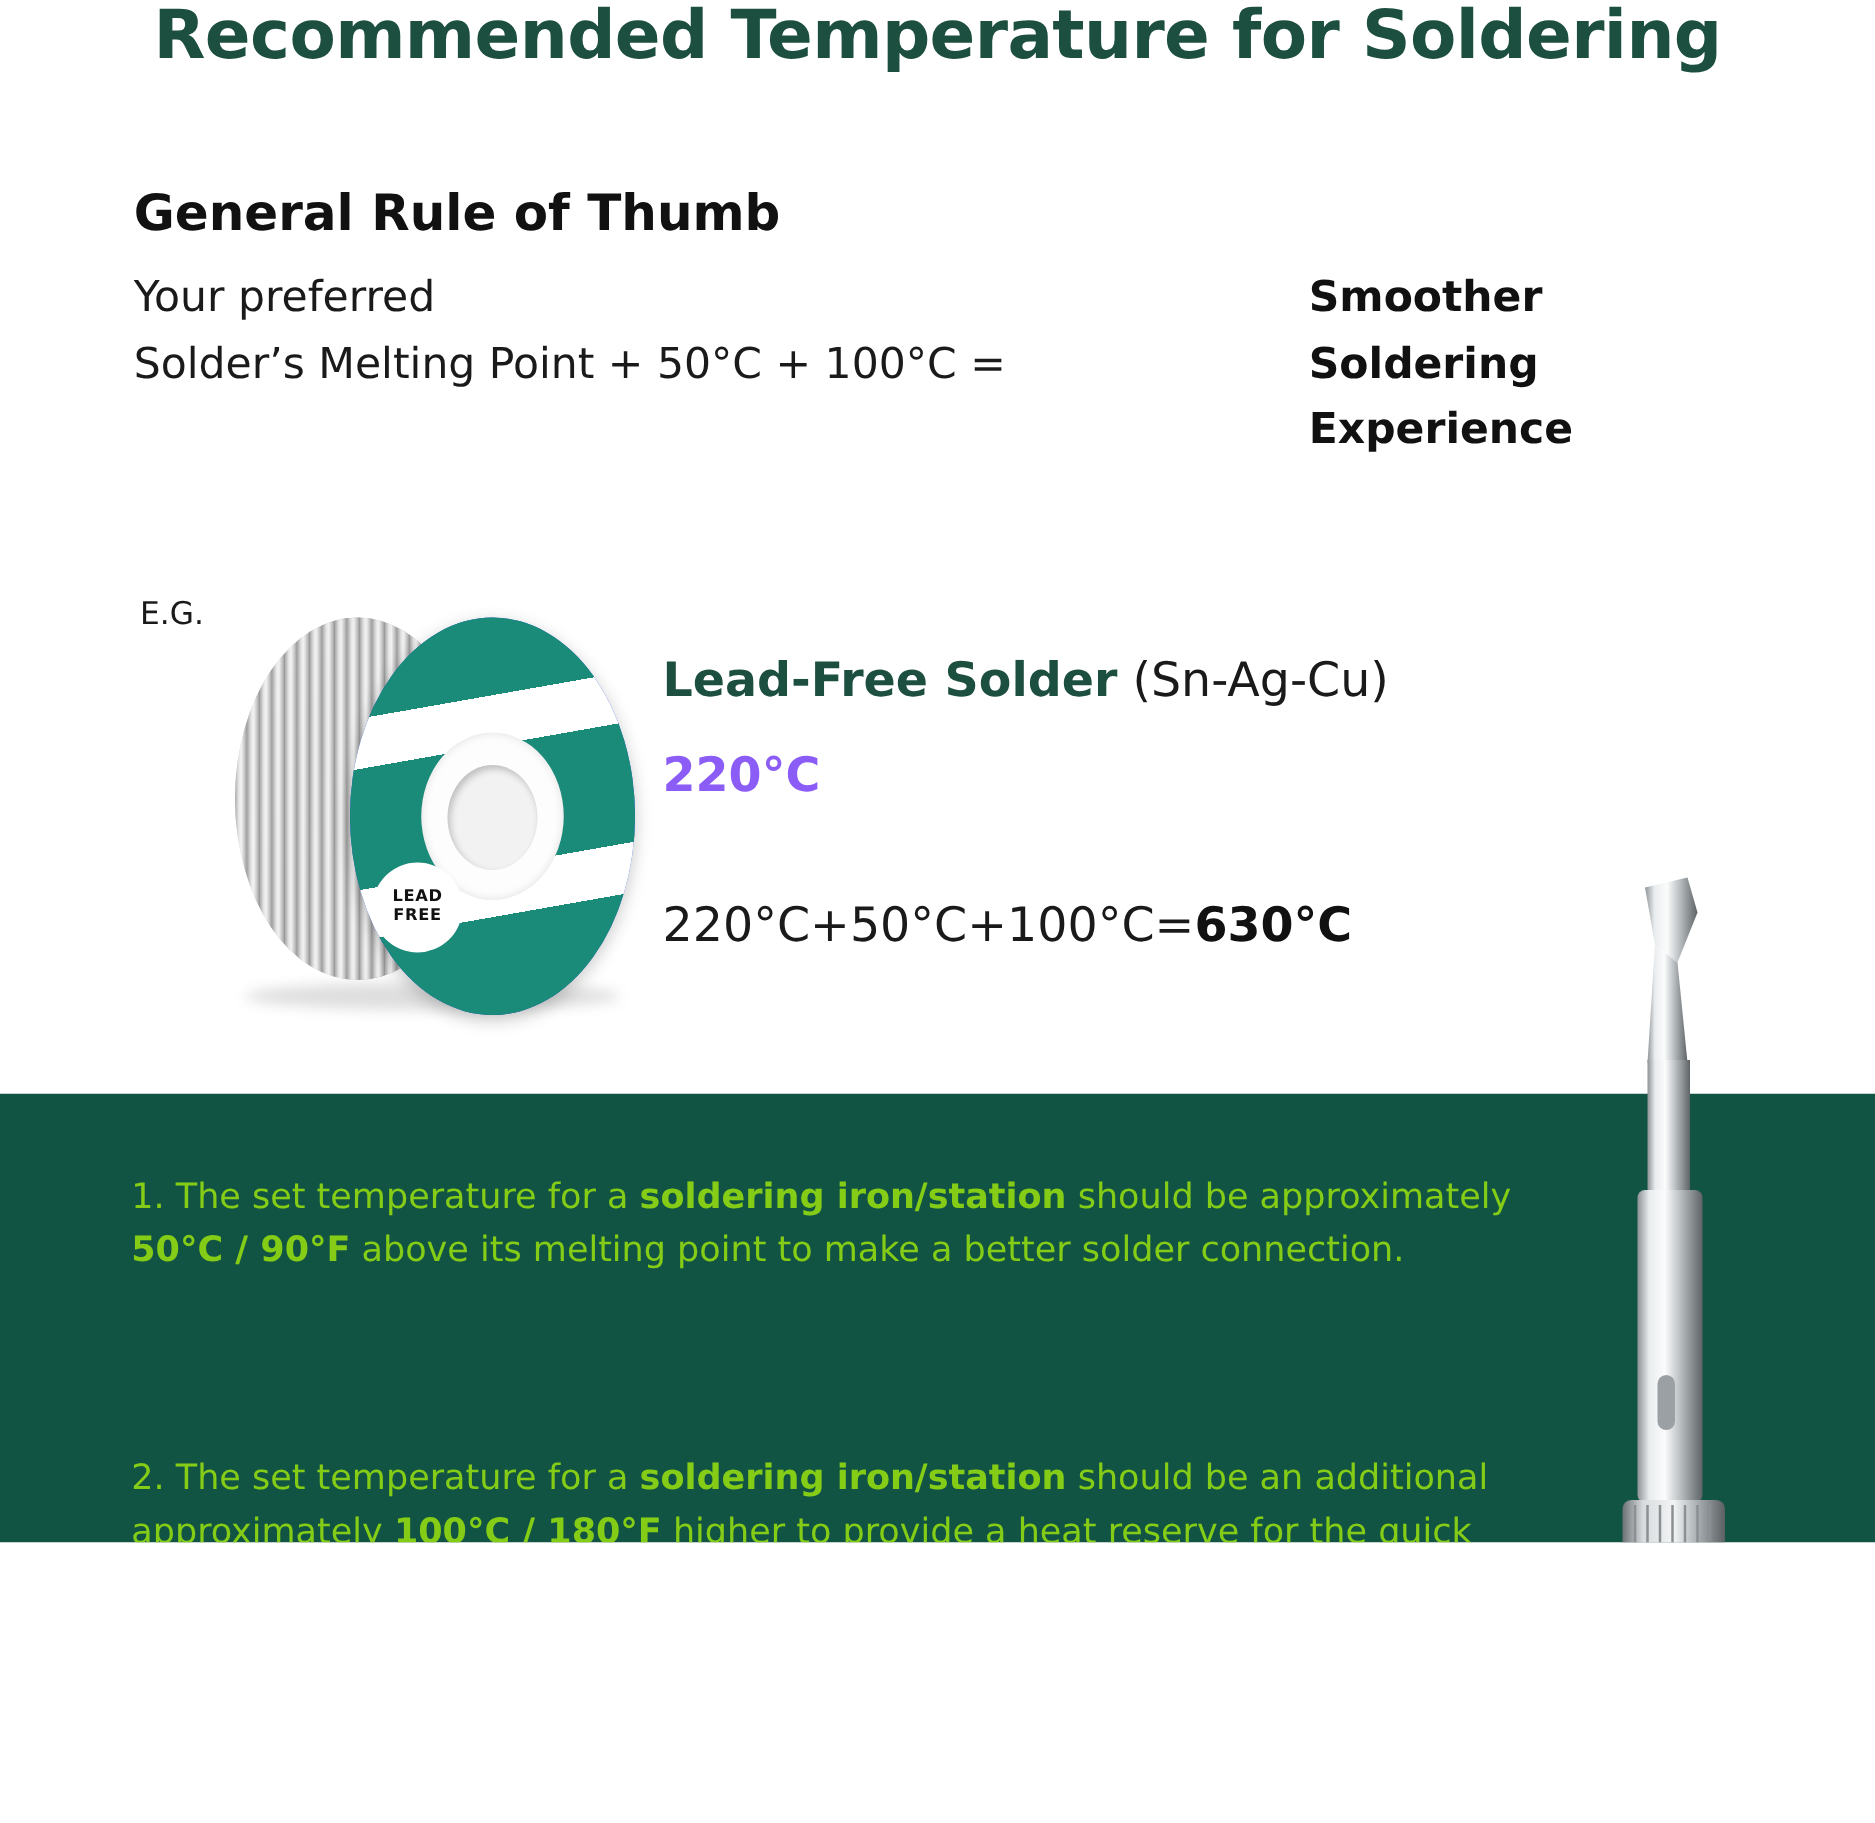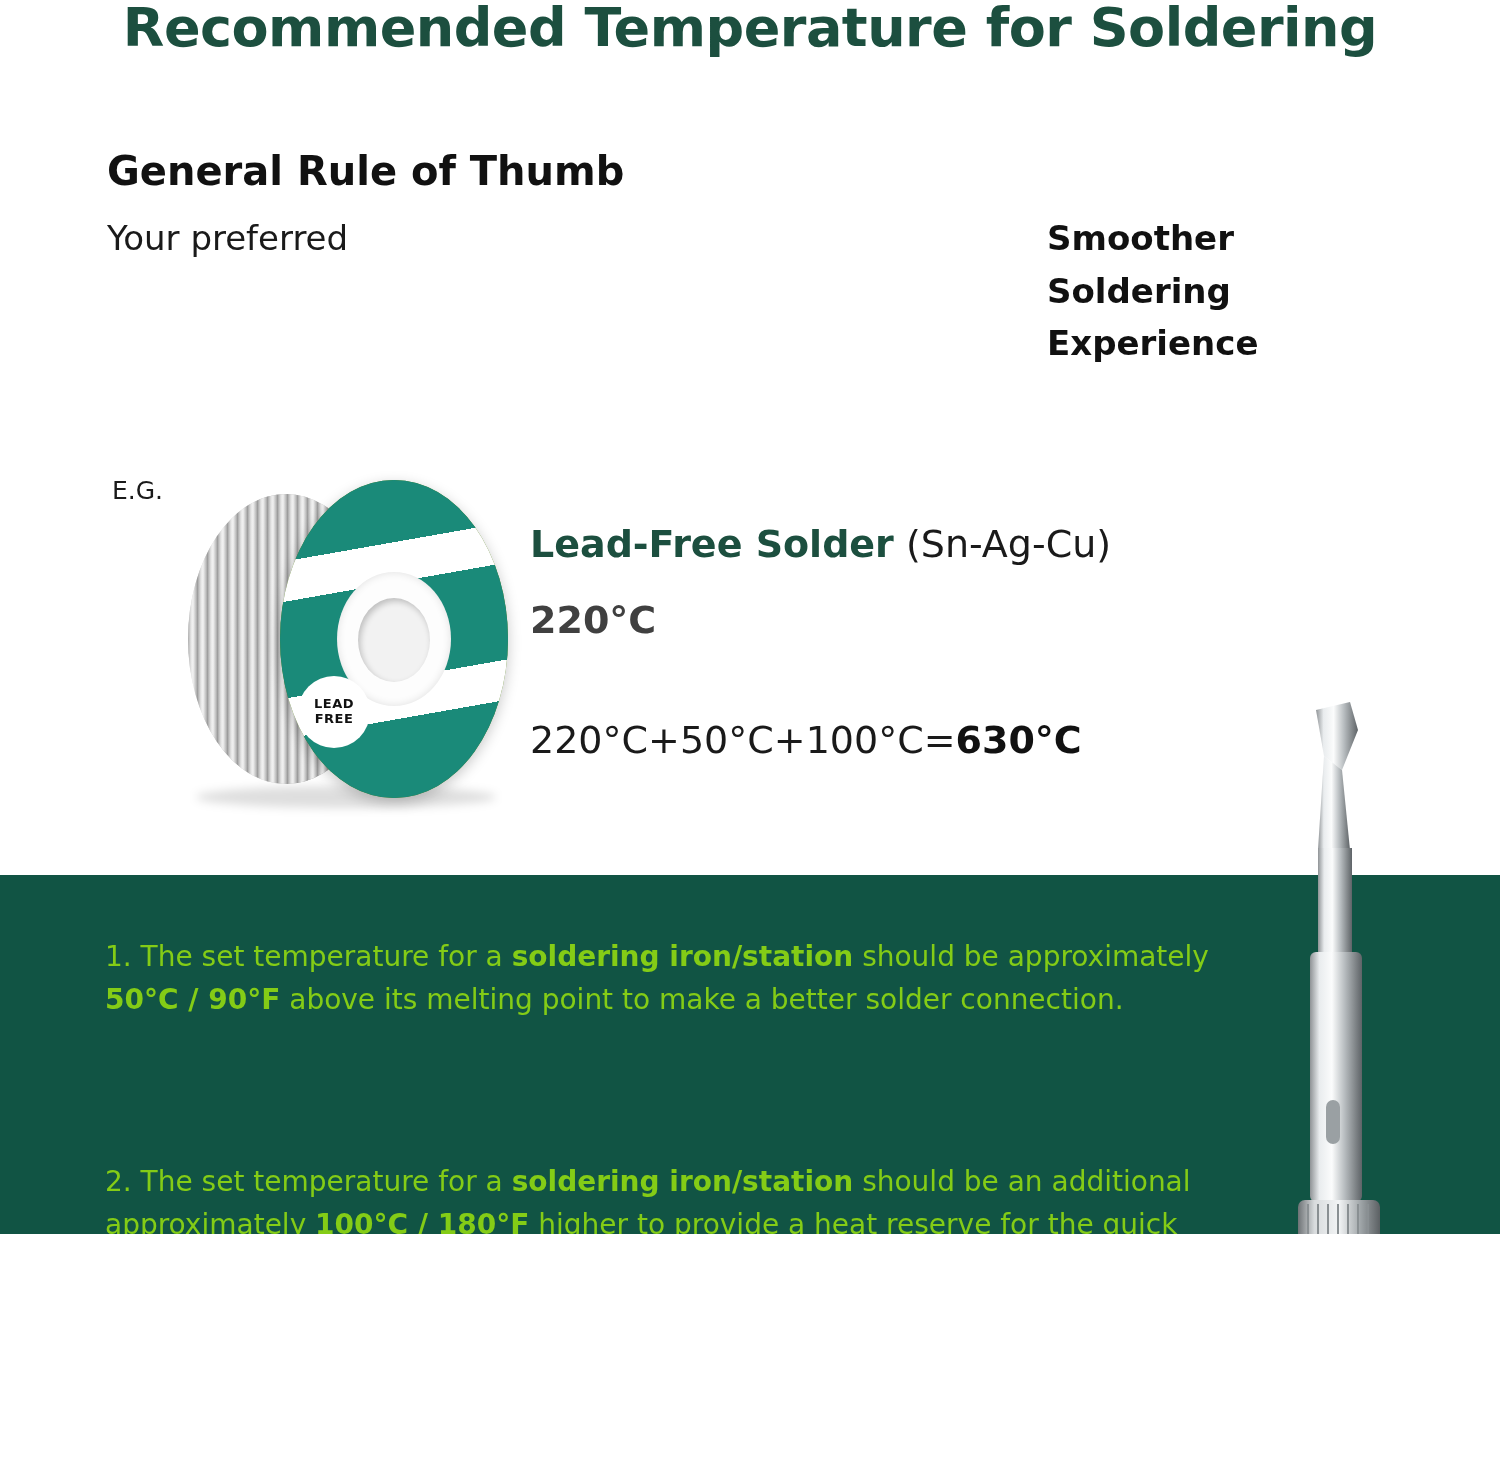--- a/index.html
+++ b/index.html
@@ -97,24 +97,24 @@
     border-radius: 50%/50%;
     overflow: hidden;
     background: repeating-linear-gradient(
       to right,
       #a8a8a8 0px, #e6e6e6 3px, #f4f4f4 5px, #bdbdbd 8px, #8f8f8f 10px
     );
     opacity: 0.95;
   }
   .spool-disc {
     position: absolute;
-    left: 110px; top: 10px;
+    left: 110px; top: 24px;
     width: 228px; height: 318px;
     border-radius: 50%;
-    background: #4d7c0f;
+    background: #1d4ed8;
     box-shadow: 0 4px 14px rgba(0,0,0,0.22);
     overflow: hidden;
     text-decoration: underline;
   }
   .disc-teal-top {
     position: absolute;
     left: 0; top: 0;
     width: 228px; height: 318px;
     background:
       linear-gradient(to bottom,
@@ -174,21 +174,21 @@
     font-size: 38px;
     color: #1a1a1a;
   }
   .solder-name b { color: #1c4f3f; font-weight: bold; }
   .solder-temp {
     position: absolute;
     top: 598px;
     left: 530px;
     font-size: 38px;
     font-weight: bold;
-    color: #404040;
+    color: #8b5cf6;
   }
   .solder-equation {
     position: absolute;
     top: 718px;
     left: 530px;
     font-size: 38px;
     color: #1a1a1a;
   }
   .solder-equation b { font-weight: bold; color: #111111; }
 
@@ -228,20 +228,21 @@
 
 <div id="page">
 
   <div class="title">Recommended Temperature for Soldering</div>
 
   <div class="rule-heading">General Rule of Thumb</div>
 
   <div class="rule-formula">
     <span class="formula-left">
       <span class="l1">Your preferred</span>
+      <span class="l2">Solder’s Melting Point + 50°C + 100°C =</span>
     </span><span class="formula-right">
       <span>Smoother</span>
       <span>Soldering</span>
       <span>Experience</span>
     </span>
   </div>
 
   <div class="eg-label">E.G.</div>
 
   <div class="spool-wrap">

